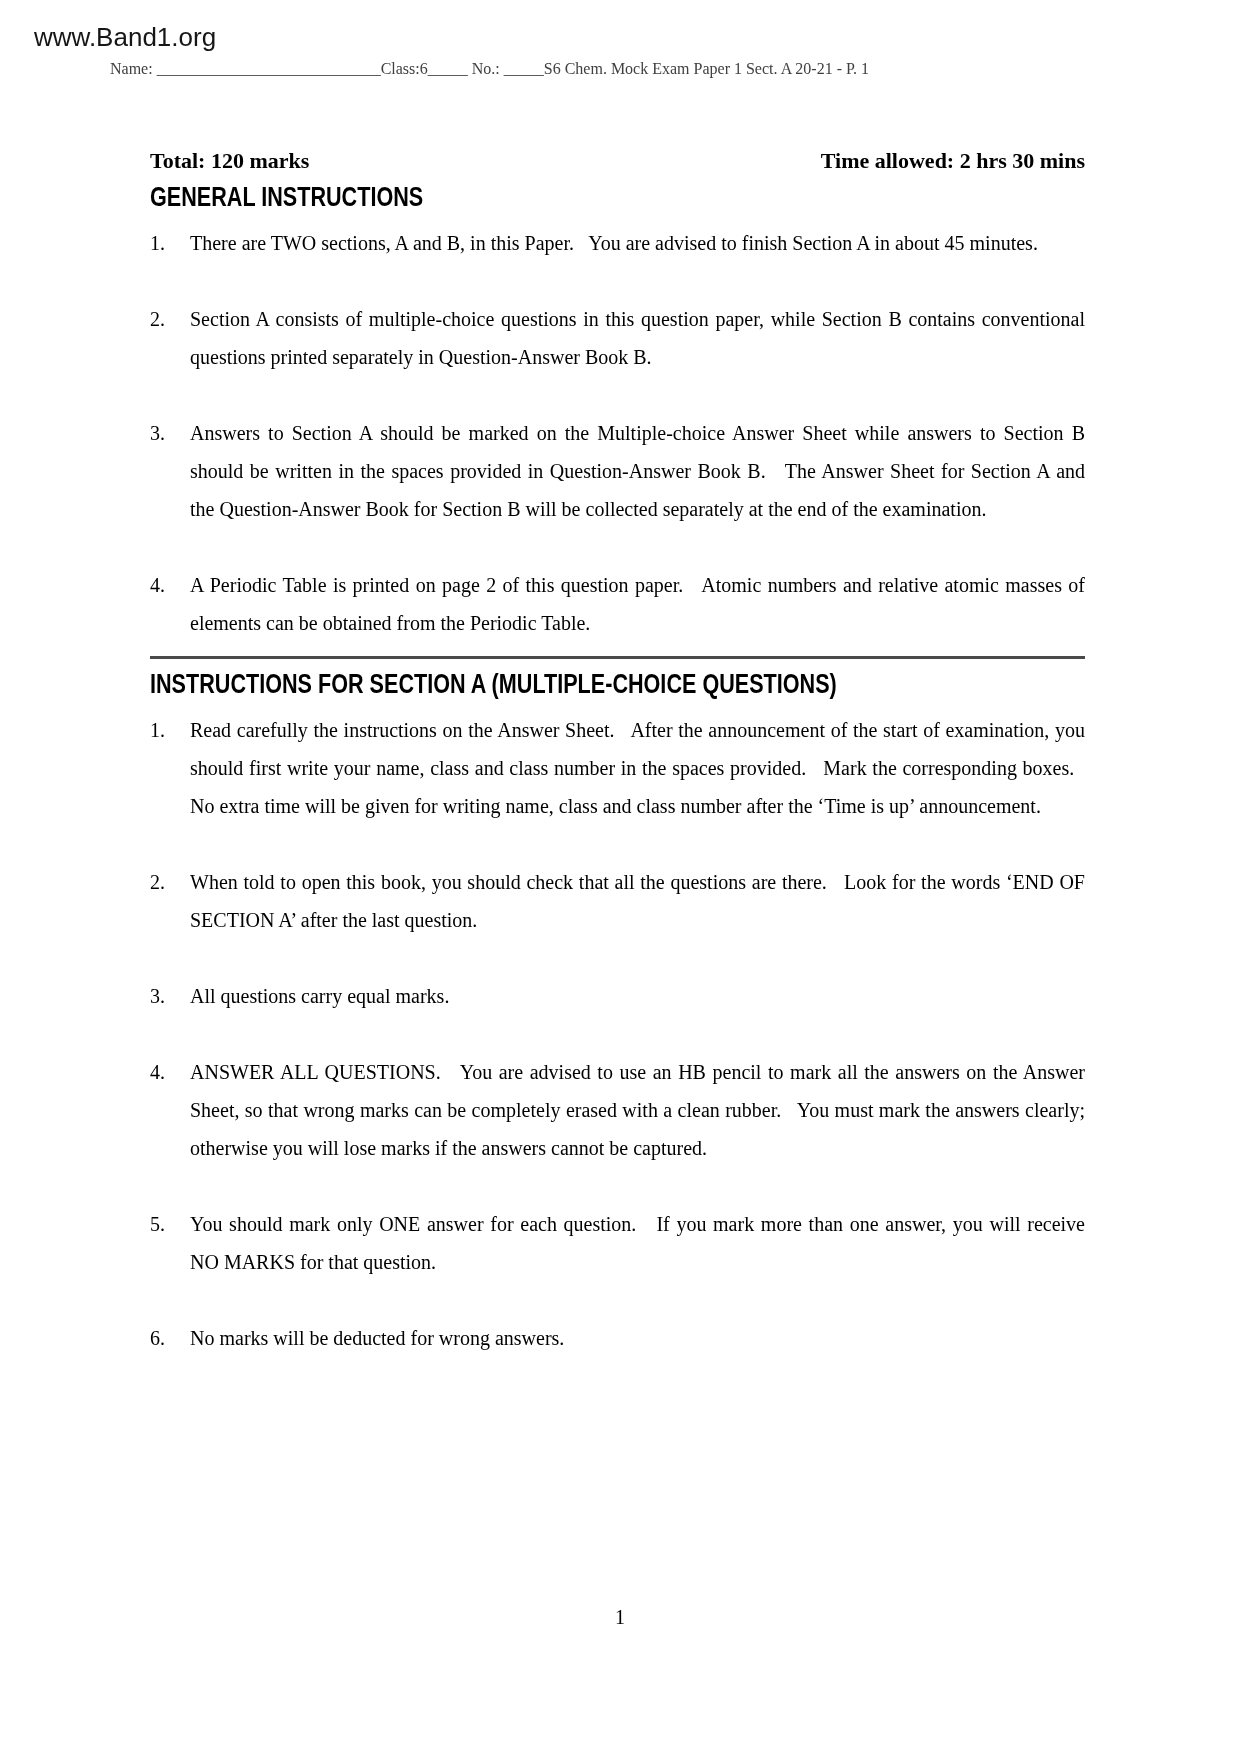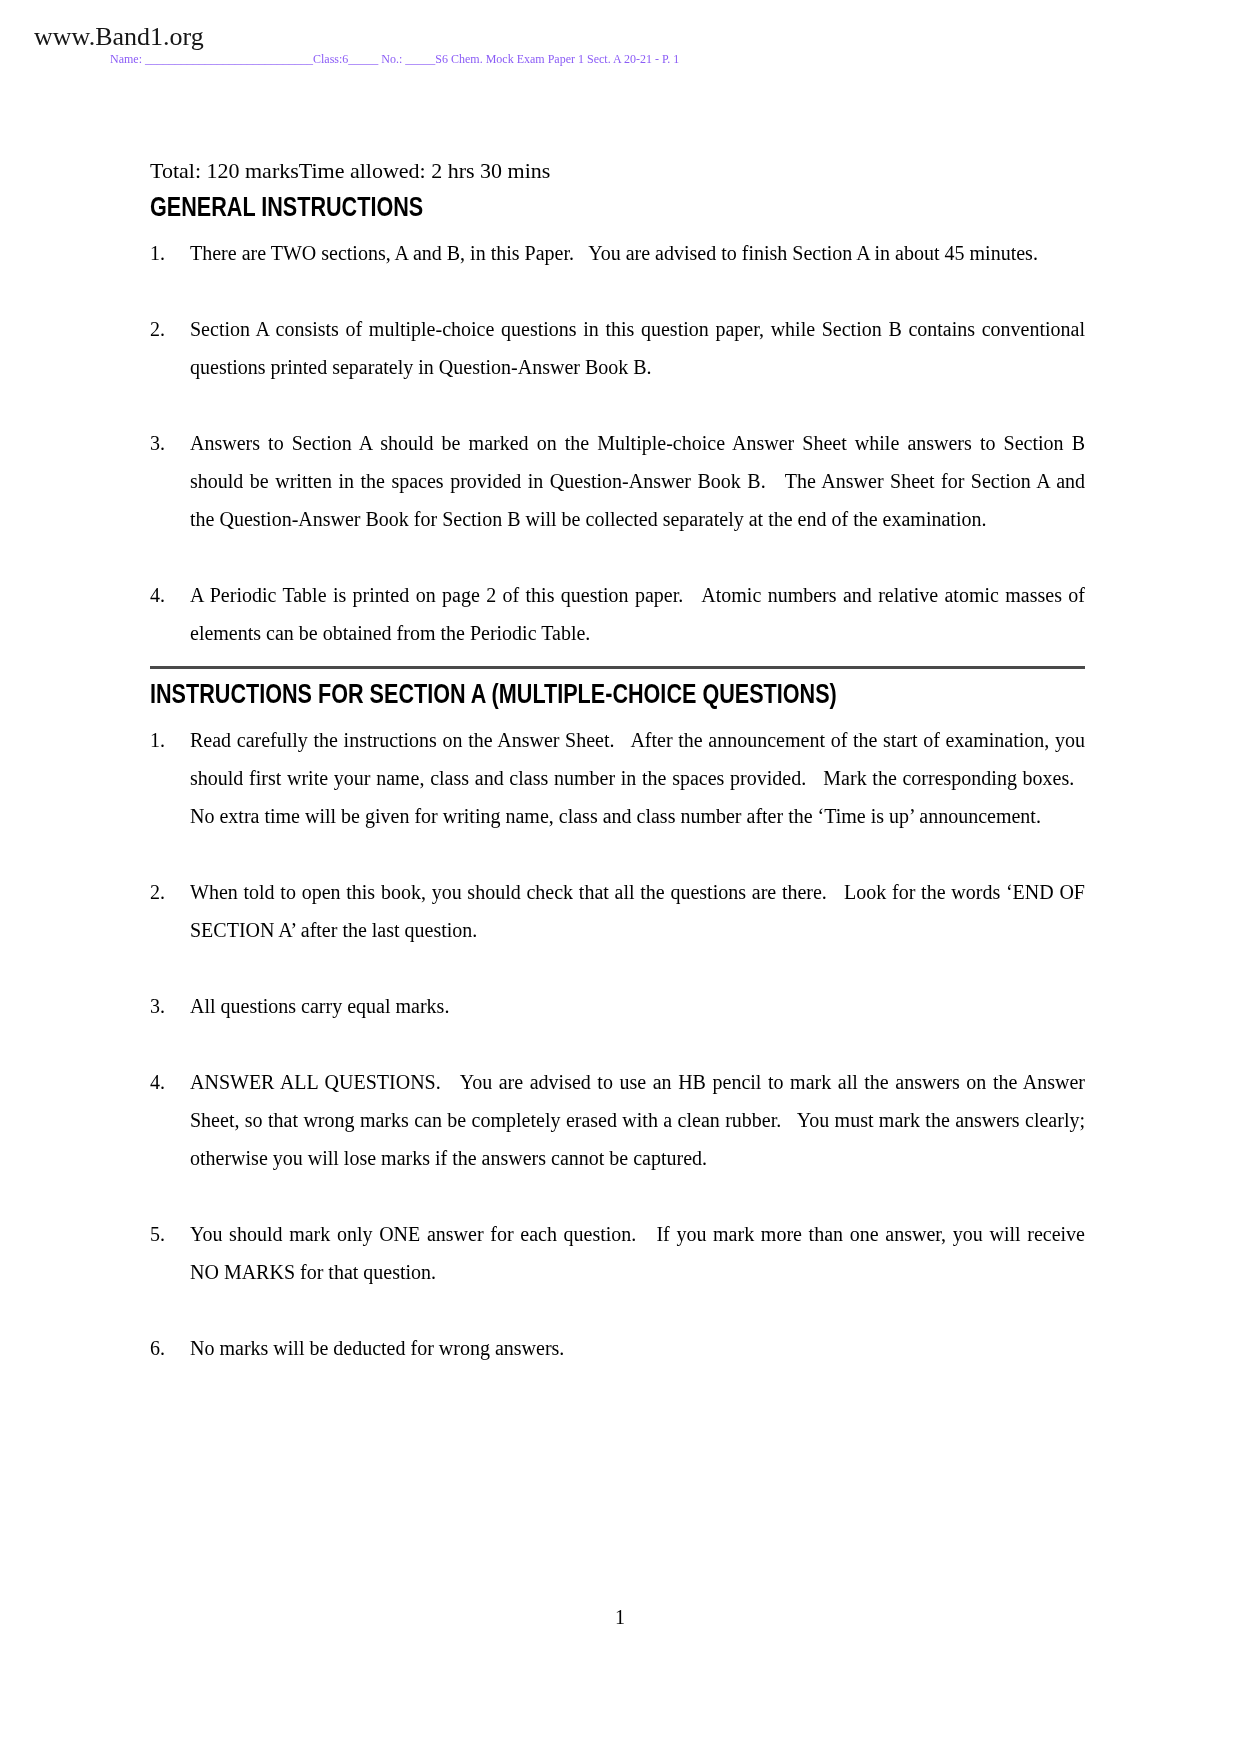--- a/index.html
+++ b/index.html
@@ -6,38 +6,38 @@
   body {
     width: 1240px; height: 1754px;
     background: #ffffff;
     position: relative;
     font-family: "Liberation Serif", serif;
     color: #000000;
     overflow: hidden;
   }
   .watermark {
     position: absolute; top: 22px; left: 34px;
-    font-family: Liberation Serif, serif;
+    font-family: Liberation Sans, sans-serif;
     font-size: 26px; color: #161616;
     white-space: nowrap;
   }
   .header-line {
-    position: absolute; top: 52px; left: 110px;
-    font-size: 12px; white-space: nowrap; color: #8b5cf6;
+    position: absolute; top: 60px; left: 110px;
+    font-size: 16px; white-space: nowrap; color: #404040;
   }
   .content {
     position: absolute; top: 136px; left: 150px; width: 935px;
   }
   .title-block {
     text-align: center; font-weight: bold;
     font-size: 28px; line-height: 34px;
   }
   .meta-row {
-    display: flex; justify-content: flex-start;
-    font-weight: normal; font-size: 22px; margin-top: 22px;
+    display: flex; justify-content: space-between;
+    font-weight: bold; font-size: 22px; margin-top: 12px;
   }
   .sans-heading {
     font-family: "Liberation Sans", sans-serif;
     font-weight: bold; font-size: 27px; line-height: 30px;
     transform: scaleX(0.8); transform-origin: left center;
     white-space: nowrap;
   }
   .heading-general { margin-top: 8px; }
   .heading-secA { margin-top: 10px; }
   .ilist { margin-top: 12px; font-size: 20px; line-height: 38px; }

